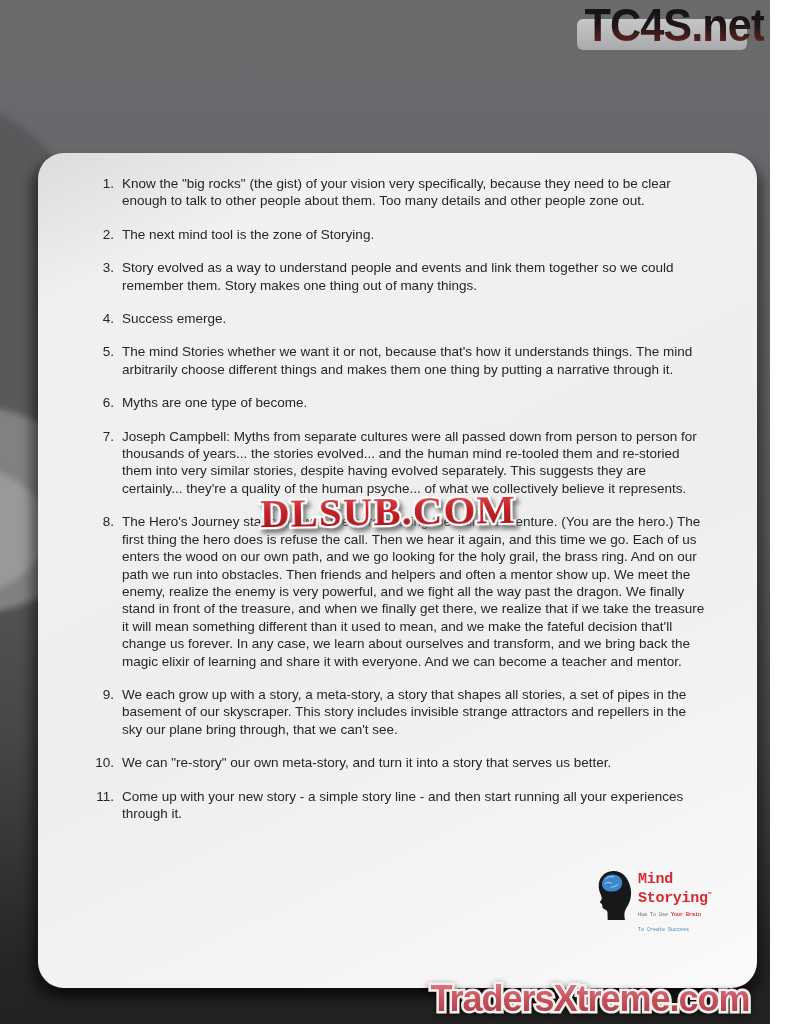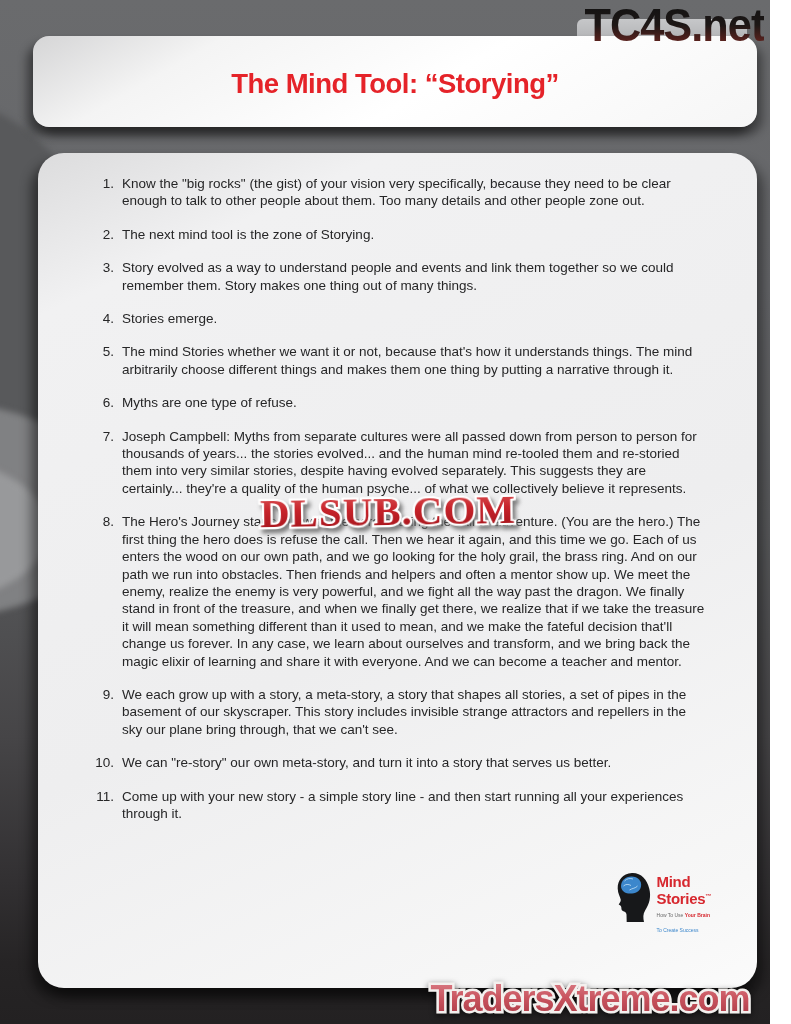--- a/index.html
+++ b/index.html
@@ -32,21 +32,21 @@
                 box-shadow:-7px 9px 12px rgba(0,0,0,.45),7px 9px 12px rgba(0,0,0,.38);z-index:2;}
   .list-wrap{position:absolute;left:57px;top:22px;width:614px;}
   ol.mind-list{list-style:none;counter-reset:item;margin:0;padding:0 0 0 27px;
                font-size:13.5px;line-height:17.4px;color:#262627;}
   ol.mind-list li{counter-increment:item;position:relative;margin-bottom:16px;}
   ol.mind-list li::before{content:counter(item) ".";position:absolute;left:-34px;width:26px;text-align:right;}
   
   .dlsub{position:absolute;left:248px;top:481px;z-index:5;transform:rotate(-1deg);
          filter:drop-shadow(3px 4px 2px rgba(95,95,95,.8));}
   
-  .mc-logo{position:absolute;right:46px;bottom:50px;display:flex;align-items:flex-start;z-index:4;}
+  .mc-logo{position:absolute;right:46px;bottom:50px;display:flex;align-items:flex-start;z-index:4;font-family:Liberation Mono, monospace;}
   .mc-head{width:37px;height:50px;margin-right:5px;}
   .mc-text{display:flex;flex-direction:column;line-height:15px;padding-top:2px;}
   .mc-main{font-size:15px;font-weight:bold;color:#d7282f;letter-spacing:-.3px;}
   .mc-tm{font-size:6px;vertical-align:super;color:#d7282f;}
   .mc-tag1{font-size:5px;color:#6b6b6b;margin-top:2px;white-space:nowrap;}
   .mc-tag1 b{color:#d7282f;}
   .mc-tag2{font-size:5px;color:#3c87cc;}
   
   .traders{position:absolute;right:0px;top:974px;z-index:7;
            filter:drop-shadow(0 2px 3px rgba(0,0,0,.6));}
@@ -56,50 +56,47 @@
 
 <div class="page">
 
   <div class="arc-dark"></div>
   <div class="arc-light1"></div>
   <div class="arc-light2"></div>
   <div class="band-topright"></div>
 
   <div class="tc4s">TC4S.net</div>
 
-  <div class="header-card">
-    <div class="title">The Mind Tool: “Storying”</div>
-  </div>
 
   <div class="content-card">
     <div class="list-wrap">
       <ol class="mind-list">
         <li>Know the "big rocks" (the gist) of your vision very specifically, because they need to be clear enough to talk to other people about them. Too many details and other people zone out.</li>
         <li>The next mind tool is the zone of Storying.</li>
         <li>Story evolved as a way to understand people and events and link them together so we could remember them. Story makes one thing out of many things.</li>
-        <li>Stories emerge.</li>
+        <li>Success emerge.</li>
         <li>The mind Stories whether we want it or not, because that's how it understands things. The mind arbitrarily choose different things and makes them one thing by putting a narrative through it.</li>
-        <li>Myths are one type of refuse.</li>
+        <li>Myths are one type of become.</li>
         <li>Joseph Campbell: Myths from separate cultures were all passed down from person to person for thousands of years... the stories evolved... and the human mind re-tooled them and re-storied them into very similar stories, despite having evolved separately. This suggests they are certainly... they're a quality of the human psyche... of what we collectively believe it represents.</li>
         <li>The Hero's Journey starts out with the hero hearing the call to adventure. (You are the hero.) The first thing the hero does is refuse the call. Then we hear it again, and this time we go. Each of us enters the wood on our own path, and we go looking for the holy grail, the brass ring. And on our path we run into obstacles. Then friends and helpers and often a mentor show up. We meet the enemy, realize the enemy is very powerful, and we fight all the way past the dragon. We finally stand in front of the treasure, and when we finally get there, we realize that if we take the treasure it will mean something different than it used to mean, and we make the fateful decision that'll change us forever. In any case, we learn about ourselves and transform, and we bring back the magic elixir of learning and share it with everyone. And we can become a teacher and mentor.</li>
         <li>We each grow up with a story, a meta-story, a story that shapes all stories, a set of pipes in the basement of our skyscraper. This story includes invisible strange attractors and repellers in the sky our plane bring through, that we can't see.</li>
         <li>We can "re-story" our own meta-story, and turn it into a story that serves us better.</li>
         <li>Come up with your new story - a simple story line - and then start running all your experiences through it.</li>
       </ol>
     </div>
 
     <div class="mc-logo">
       <svg class="mc-head" viewBox="0 0 36 50">
         <path d="M16.5 1 C7 1.5 2 8.5 2.2 16.5 C2.3 21.5 4.6 24.5 5.2 27.5 C5.6 29.5 4.2 30.8 3.2 32.6 C4.4 33.4 5.6 33.6 5.8 35.2 C6 36.6 5.6 38.2 7.4 39 C8.8 39.6 10.8 40 11 42.4 L11.2 50 L28.5 50 C27.6 45.6 27.4 41.8 29.6 38.4 C33.8 32.4 35.8 25 33.8 16.8 C31.6 7.4 25.4 0.6 16.5 1 Z" fill="#17181a"></path>
         <path d="M16 4.5 C9.5 4.5 5.5 9 5.5 14 C5.5 18 8.5 21 13 21.5 C18.5 22 24.5 20 25.5 14.5 C26.5 9 22.5 4.5 16 4.5 Z" fill="#3c87cc"></path>
         <path d="M9 9 C11 6.5 15 6 17.5 7 M8 14 C10 12 13 12 15.5 13.5 M14 18 C17 16 20 16.5 22 14" stroke="#a9d0ee" stroke-width="1" fill="none"></path>
       </svg>
       <div class="mc-text">
         <span class="mc-main">Mind</span>
-        <span class="mc-main"><span>Stories</span><span class="mc-tm">™</span></span>
+        <span class="mc-main"><span>Storying</span><span class="mc-tm">™</span></span>
         <span class="mc-tag1"><span>How To Use </span><b>Your Brain</b></span>
         <span class="mc-tag2">To Create Success</span>
       </div>
     </div>
   </div>
 
   <svg class="dlsub" width="280" height="60" viewBox="0 0 280 60">
     <defs>
       <linearGradient id="dlg" x1="0" y1="0" x2="0" y2="1">
         <stop offset="0" stop-color="#e06060"></stop>

